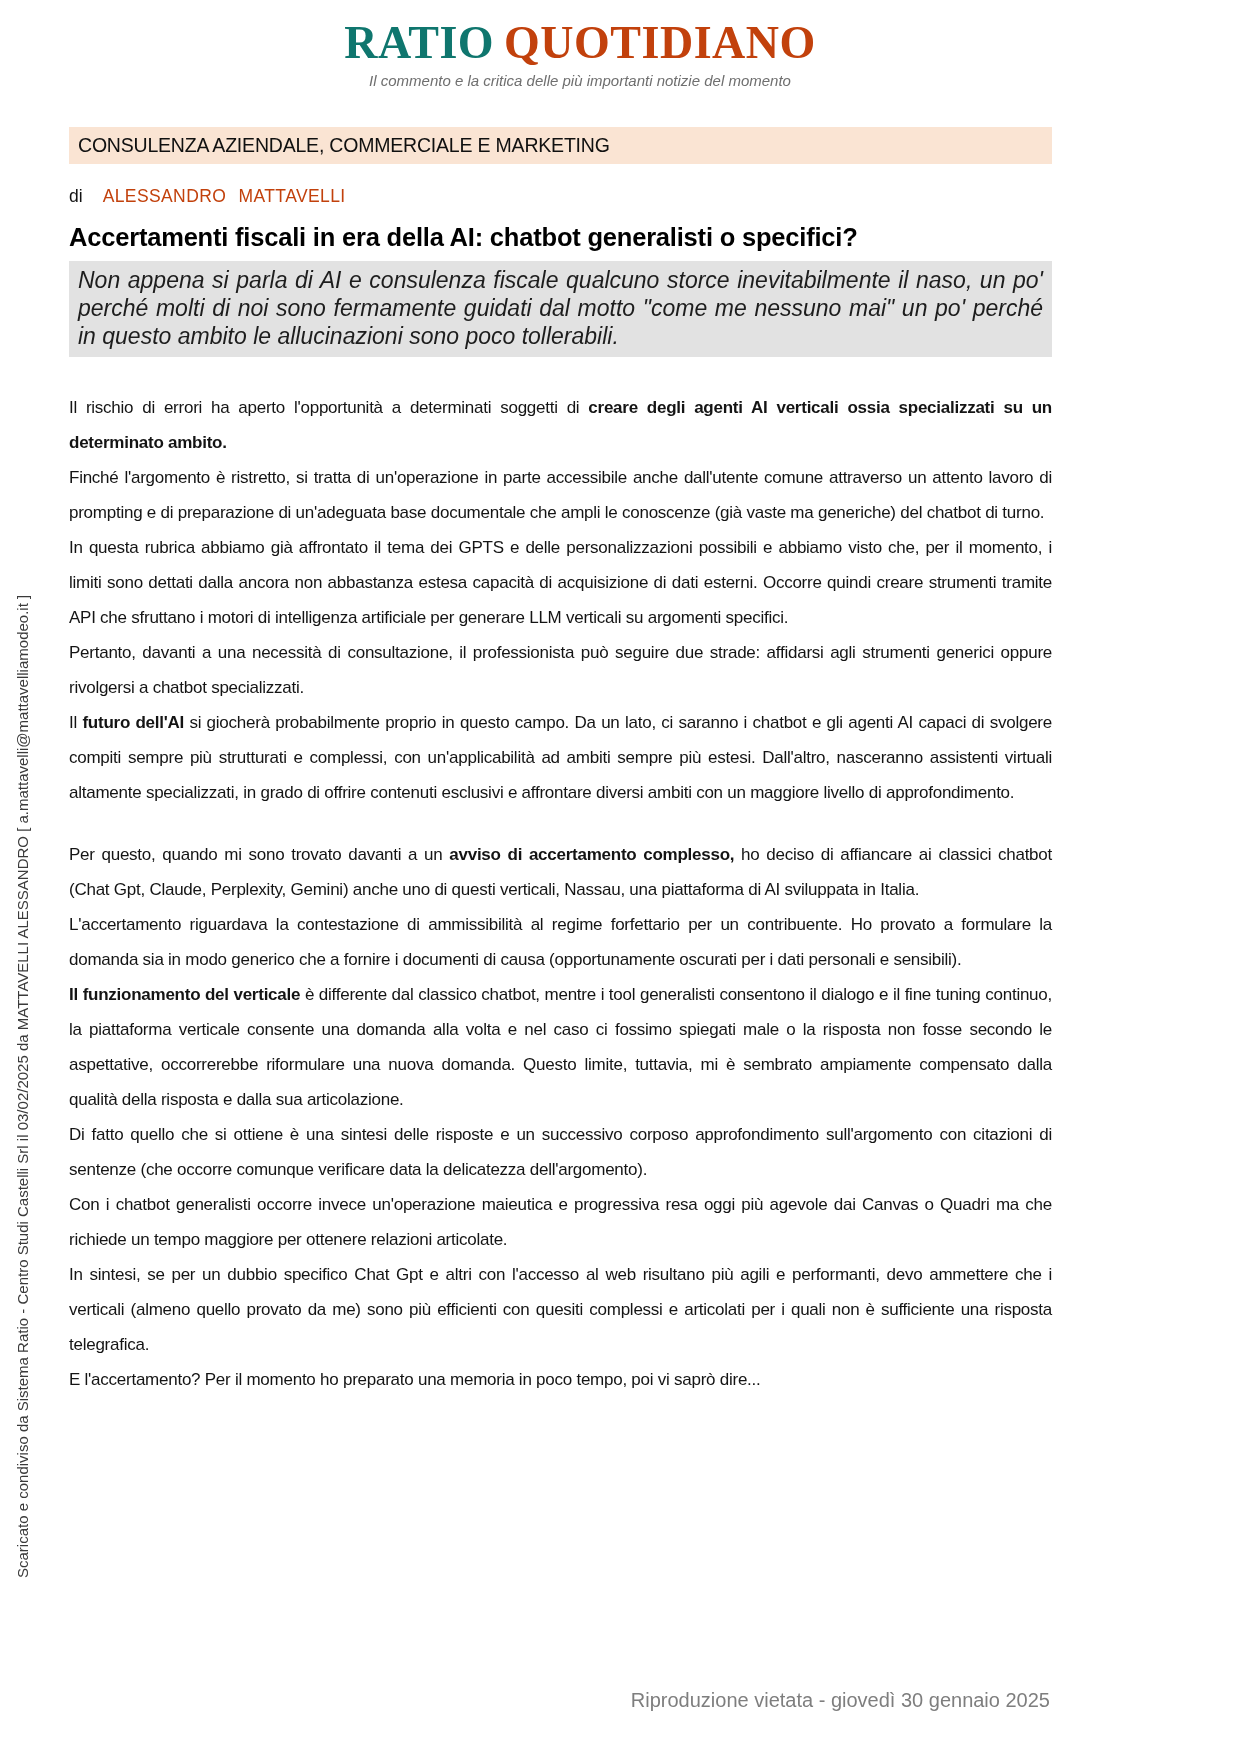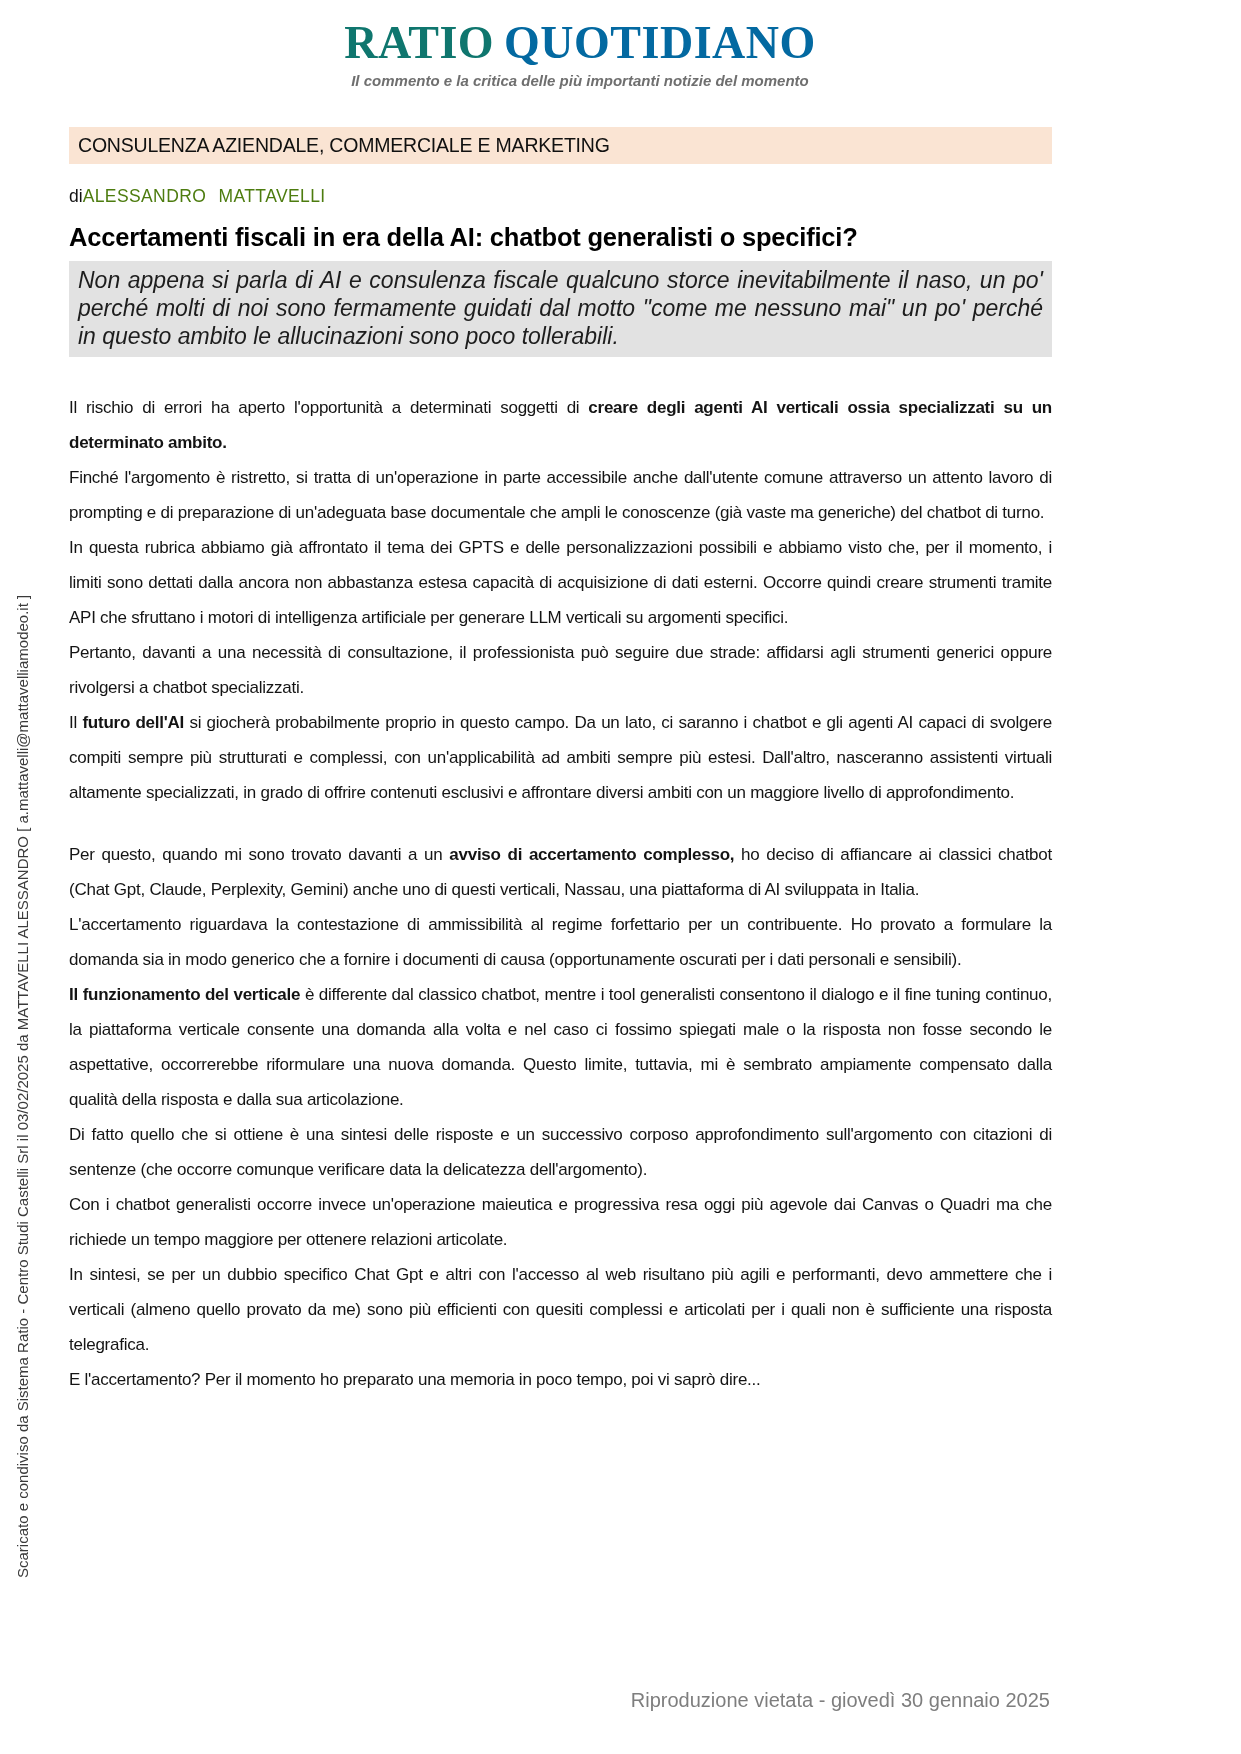--- a/index.html
+++ b/index.html
@@ -12,42 +12,41 @@
   }
   .masthead { padding-top: 18px; text-align: center; width: 1160px; }
   .logo {
     font-family: "Liberation Serif", serif;
     font-weight: 700;
     font-size: 46px;
     letter-spacing: 0.5px;
     line-height: 1.1;
   }
   .logo-ratio { color: #0f766e; }
-  .logo-quotidiano { color: #0369a1; margin-left: 10px; }
+  .logo-quotidiano { color: #c2410c; margin-left: 10px; }
   .tagline {
     margin-top: 3px;
     color: #6f6f6f;
     font-style: italic;
     font-size: 15px;
-    font-weight: bold;
   }
   .content { position: absolute; left: 69px; width: 983px; top: 127px; }
   .category-banner {
     background: #fae4d3;
     height: 37px;
     line-height: 37px;
     padding-left: 9px;
     font-size: 19.5px;
     color: #101010;
     letter-spacing: -0.2px;
   }
   .byline { margin-top: 22px; font-size: 17.5px; color: #111; }
   .byline .author {
-    color: #4d7c0f;
-    margin-left: 0;
+    color: #c2410c;
+    margin-left: 20px;
     word-spacing: 7px;
     letter-spacing: 0.4px;
   }
   .title {
     margin-top: 16px;
     font-size: 25.5px;
     font-weight: 700;
     color: #000;
     letter-spacing: -0.2px;
   }

